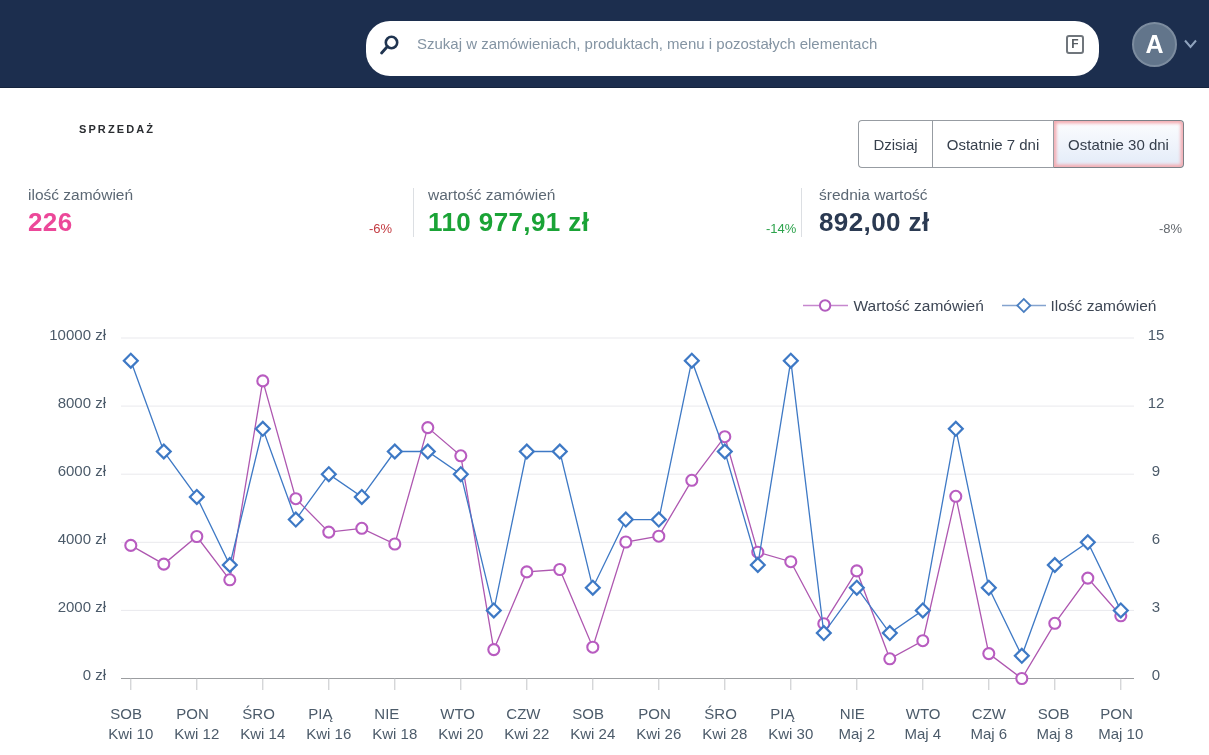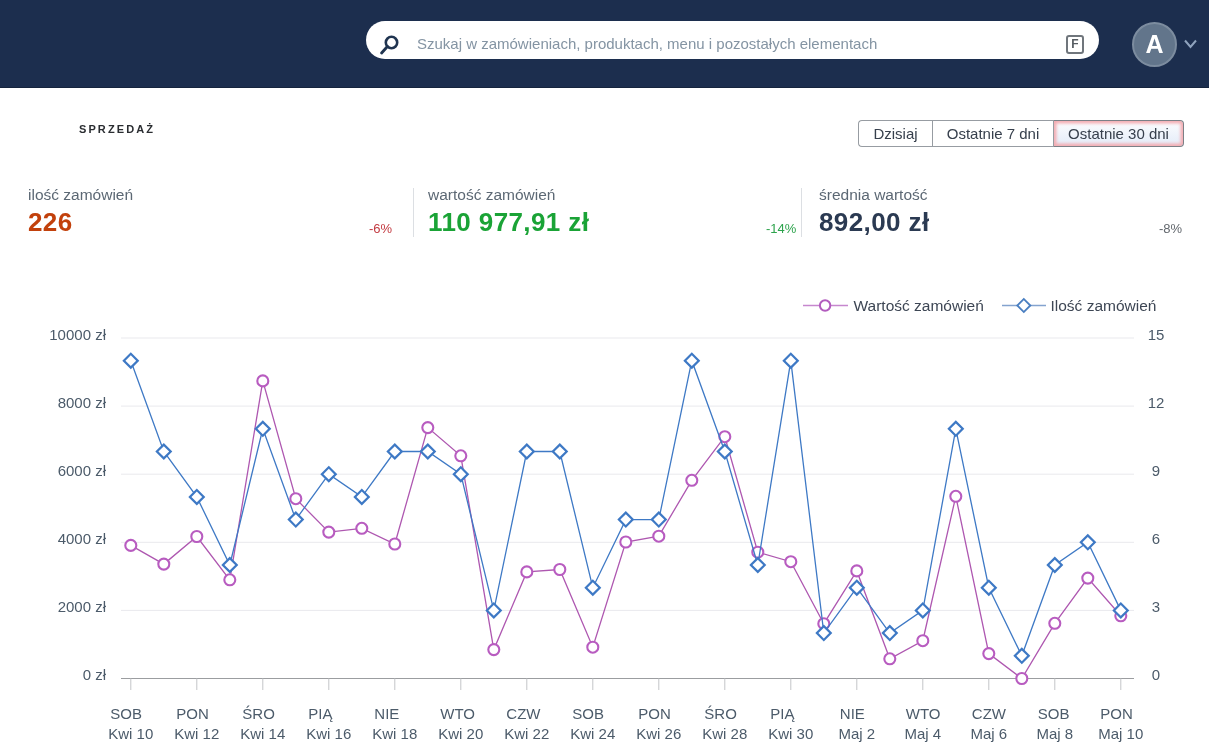--- a/index.html
+++ b/index.html
@@ -1,23 +1,23 @@
 <!DOCTYPE html>
 <html lang="pl"><head><meta charset="utf-8">
 <style>
 *{margin:0;padding:0;box-sizing:border-box;}
 html,body{width:1209px;height:755px;background:#fff;font-family:'Liberation Sans',sans-serif;overflow:hidden;}
 .abs{position:absolute;}
 #topbar{position:absolute;left:0;top:0;width:1209px;height:88px;background:#1c2e4e;border-bottom:1px solid #15243d;}
-#search{position:absolute;left:366px;top:21px;width:733px;height:38px;background:#fff;border-radius:24px;}
+#search{position:absolute;left:366px;top:21px;width:733px;height:55px;background:#fff;border-radius:24px;}
 #search .ph{position:absolute;left:51px;top:14px;font-size:15px;color:#8494a3;}
 #fkey{position:absolute;left:700px;top:14px;width:18px;height:19px;border:2px solid #70767c;border-radius:3px;color:#565c62;font-size:12px;font-weight:bold;text-align:center;line-height:15px;}
 #avatar{position:absolute;left:1132px;top:22px;width:45px;height:45px;border-radius:50%;background:#62758b;border:2px solid #7c8c9f;color:#fff;font-size:25px;font-weight:bold;text-align:center;line-height:41px;}
 #sprzedaz{position:absolute;left:31px;top:123px;font-size:11px;font-weight:bold;letter-spacing:2.1px;color:#2a2d31;margin-left:48px;}
-#btns{position:absolute;left:858px;top:120px;height:27px;display:flex;font-size:15px;color:#37404d;}
+#btns{position:absolute;left:858px;top:120px;height:48px;display:flex;font-size:15px;color:#37404d;}
 #btns div{border:1px solid #979ca2;background:#fff;display:flex;align-items:center;justify-content:center;}
 #btns .b1{width:74px;border-radius:4px 0 0 4px;border-right:none;}
 #btns .b2{width:122px;}
 #btns .b3{width:130px;border-radius:0 4px 4px 0;border-left:none;border-color:#7b8087;background:linear-gradient(#fcfdfe,#e3ebf8);box-shadow:inset 0 0 3px 2.5px #f3aeb4;}
 .stat-label{font-size:15.5px;color:#5c6874;}
 .stat-num{font-size:26px;font-weight:bold;margin-top:3px;letter-spacing:0.4px;}
 .pct{position:absolute;font-size:13px;}
 .vdiv{position:absolute;top:188px;height:49px;width:1px;background:#dcdfe3;}
 </style></head>
 <body>
@@ -37,21 +37,21 @@
 </div>
 <div id="sprzedaz">SPRZEDAŻ</div>
 <div id="btns">
     <div class="b1">Dzisiaj</div>
     <div class="b2">Ostatnie 7 dni</div>
     <div class="b3">Ostatnie 30 dni</div>
   </div>
 
 <div class="abs" style="left:28px;top:186px;">
     <div class="stat-label">ilość zamówień</div>
-    <div class="stat-num" style="color:#c2410c;">226</div>
+    <div class="stat-num" style="color:#ec4899;">226</div>
   </div>
 <div class="pct" style="left:369px;top:221px;color:#c33b42;">-6%</div>
 <div class="vdiv" style="left:413px;"></div>
 <div class="abs" style="left:428px;top:186px;">
     <div class="stat-label">wartość zamówień</div>
     <div class="stat-num" style="color:#1aa336;">110 977,91 zł</div>
   </div>
 <div class="pct" style="left:753px;top:221px;color:#2da34c;margin-left:13px;">-14%</div>
 <div class="vdiv" style="left:801px;"></div>
 <div class="abs" style="left:819px;top:186px;">

